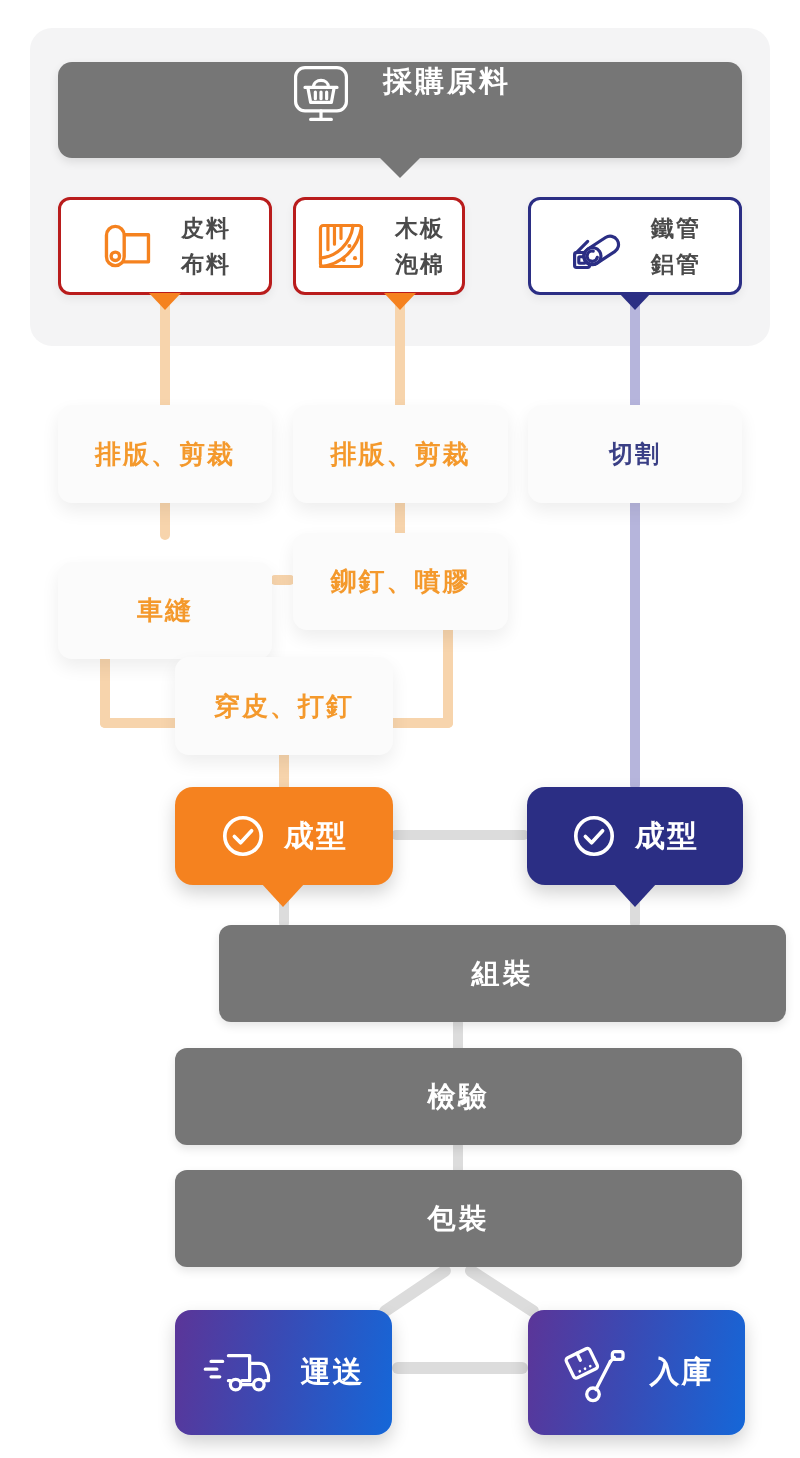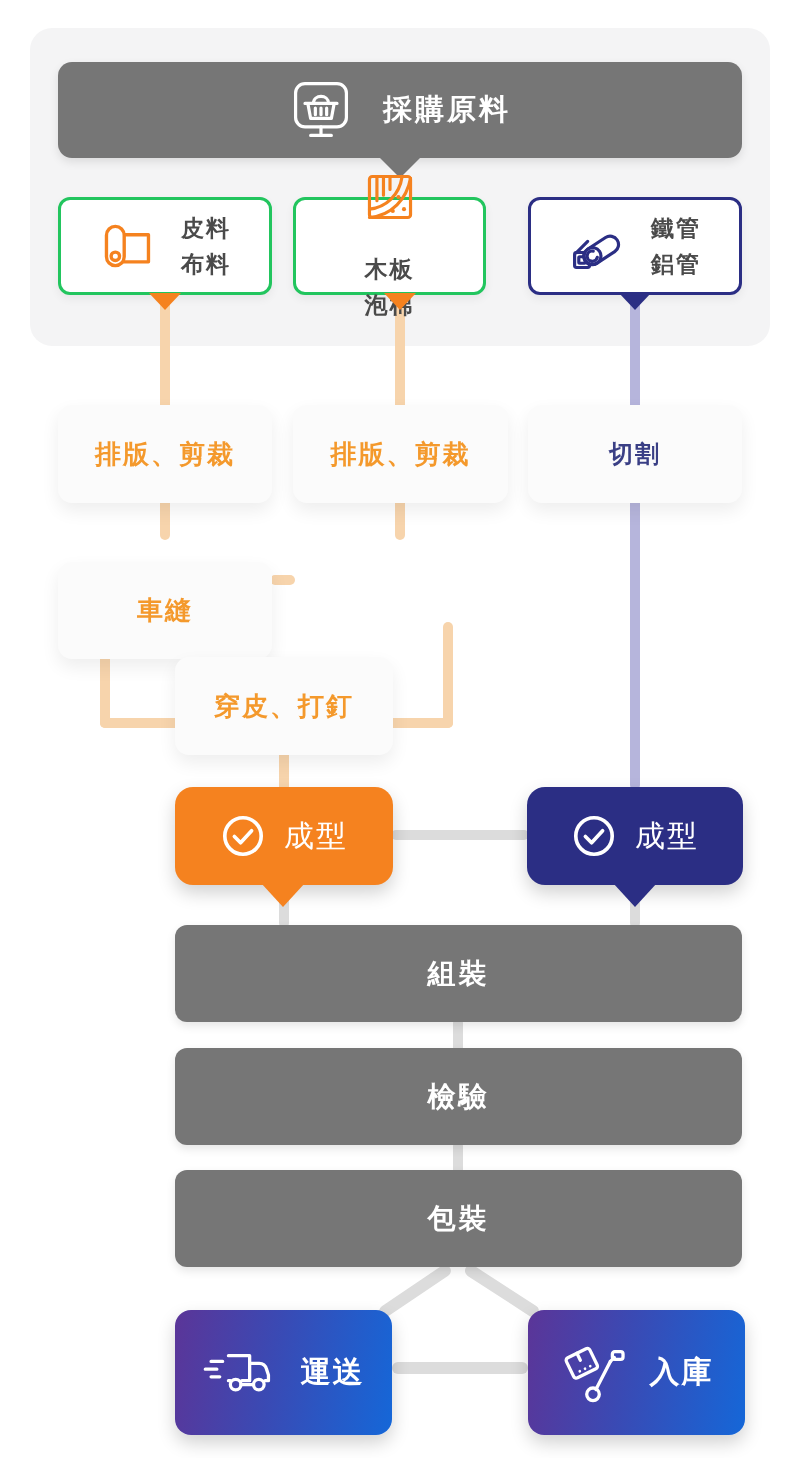--- a/index.html
+++ b/index.html
@@ -1,37 +1,37 @@
 <!DOCTYPE html>
 <html><head>
 <meta charset="utf-8">
 <style>
   html,body{margin:0;padding:0;background:#ffffff;font-family:"Liberation Sans","DejaVu Sans",sans-serif;}
   .canvas{position:relative;width:800px;height:1458px;margin:0 auto;background:#fff;overflow:hidden;}
   
   .top-section{position:absolute;left:30px;top:28px;width:740px;height:318px;background:#f4f4f5;border-radius:22px;}
   .header-bar{position:absolute;left:58px;top:62px;width:684px;height:96px;background:#767676;border-radius:14px;
-    display:flex;align-items:center;justify-content:center;gap:30px;box-shadow:0 4px 10px rgba(0,0,0,.10);}
+    display:flex;align-items:flex-start;justify-content:center;gap:30px;box-shadow:0 4px 10px rgba(0,0,0,.10);}
   .header-title{color:#fff;font-size:29px;font-weight:700;letter-spacing:3px;}
   .tri{position:absolute;width:0;height:0;}
   
   .mat{position:absolute;top:197px;height:98px;background:#fff;border-radius:12px;box-sizing:border-box;
     display:flex;align-items:center;justify-content:center;gap:26px;box-shadow:0 4px 10px rgba(0,0,0,.06);}
-  .mat.orange{border:3px solid #22c55e;}
+  .mat.orange{border:3px solid #b91c1c;}
   .mat.navy{border:3px solid #2B2E84;}
   .mat-text span{display:block;font-size:23px;line-height:36px;font-weight:700;color:#4a4a4a;letter-spacing:2px;}
   
   .card{position:absolute;background:#fbfbfb;border-radius:14px;box-shadow:0 8px 18px rgba(0,0,0,.07);
     display:flex;flex-direction:column;align-items:center;justify-content:center;}
   .card .t-orange{font-size:26px;font-weight:700;color:#F4992C;letter-spacing:2px;}
   .card .t-navy{font-size:24px;font-weight:700;color:#3A3F85;letter-spacing:2px;line-height:36px;text-align:left;}
   
   .forming{position:absolute;top:787px;height:98px;border-radius:18px;display:flex;align-items:center;justify-content:center;
     gap:18px;box-shadow:0 8px 18px rgba(0,0,0,.18);}
-  .forming .label{color:#fff;font-size:30px;font-weight:400;letter-spacing:2px;}
+  .forming .label{color:#fff;font-size:30px;font-weight:700;letter-spacing:2px;}
   .forming.orange{background:#F5821F;}
   .forming.navy{background:#2B2E84;}
   
   .bar{position:absolute;left:175px;width:567px;height:97px;background:#767676;border-radius:12px;
     display:flex;align-items:center;justify-content:center;box-shadow:0 4px 10px rgba(0,0,0,.10);}
   .bar span{color:#fff;font-size:28px;font-weight:700;letter-spacing:3px;}
   
   .out{position:absolute;top:1310px;width:217px;height:125px;border-radius:16px;
     background:linear-gradient(100deg,#5B3598 0%,#3a4ab4 45%,#1567D8 100%);
     display:flex;align-items:center;justify-content:center;gap:24px;box-shadow:0 8px 18px rgba(0,0,0,.18);}
@@ -90,21 +90,21 @@
         <circle cx="17.5" cy="41" r="4.5"></circle>
       </svg>
     </span>
     <span class="mat-text">
       <span>皮料</span>
       <span>布料</span>
     </span>
   </div>
   <div class="tri" style="left:149px;top:293px;border-left:16px solid transparent;border-right:16px solid transparent;border-top:17px solid #F5821F;"></div>
 
-  <div class="mat orange" style="left:293px;width:193px;flex-direction:column;">
+  <div class="mat orange" style="left:293px;width:172px;">
     <span>
       <svg width="56" height="56" viewBox="0 0 60 60" fill="none" stroke="#F5821F" stroke-width="3.4" stroke-linecap="round" stroke-linejoin="round">
         <rect x="8" y="8" width="44" height="44" rx="3"></rect>
         <path d="M16 8 V34 M23 8 V28 M30 8 V22"></path>
         <path d="M8 52 C32 50 48 32 52 10"></path>
         <path d="M8 43 C26 41 40 28 43 8"></path>
         <circle cx="39" cy="30" r="2.2" fill="#F5821F" stroke="none"></circle>
         <circle cx="45" cy="43" r="2.2" fill="#F5821F" stroke="none"></circle>
         <circle cx="33" cy="45" r="2.2" fill="#F5821F" stroke="none"></circle>
       </svg>
@@ -142,20 +142,23 @@
   <div class="card" style="left:293px;top:405px;width:215px;height:98px;">
     <span class="t-orange">排版、剪裁</span>
   </div>
   <div class="card" style="left:528px;top:405px;width:214px;height:98px;">
     <span class="t-navy">切割</span>
   </div>
 
   <div class="card" style="left:58px;top:562px;width:214px;height:97px;">
     <span class="t-orange">車縫</span>
   </div>
+  <div class="card" style="left:293px;top:533px;width:215px;height:97px;">
+    <span class="t-orange">鉚釘、噴膠</span>
+  </div>
 
   <div class="card" style="left:175px;top:657px;width:218px;height:98px;">
     <span class="t-orange">穿皮、打釘</span>
   </div>
 
   <div class="forming orange" style="left:175px;width:218px;">
     <span>
       <svg width="46" height="46" viewBox="0 0 48 48" fill="none" stroke="#ffffff" stroke-width="3.8" stroke-linecap="round" stroke-linejoin="round">
         <circle cx="24" cy="24" r="19"></circle>
         <path d="M15 24.5 L21.5 31 L33 18.5"></path>
@@ -169,21 +172,21 @@
     <span>
       <svg width="46" height="46" viewBox="0 0 48 48" fill="none" stroke="#ffffff" stroke-width="3.8" stroke-linecap="round" stroke-linejoin="round">
         <circle cx="24" cy="24" r="19"></circle>
         <path d="M15 24.5 L21.5 31 L33 18.5"></path>
       </svg>
     </span>
     <span class="label">成型</span>
   </div>
   <div class="tri" style="left:613px;top:883px;border-left:22px solid transparent;border-right:22px solid transparent;border-top:24px solid #2B2E84;"></div>
 
-  <div class="bar" style="top:925px;">
+  <div class="bar" style="top:925px;margin-left:44px;">
     <span>組裝</span>
   </div>
   <div class="bar" style="top:1048px;">
     <span>檢驗</span>
   </div>
   <div class="bar" style="top:1170px;">
     <span>包裝</span>
   </div>
 
   <div class="out" style="left:175px;">

